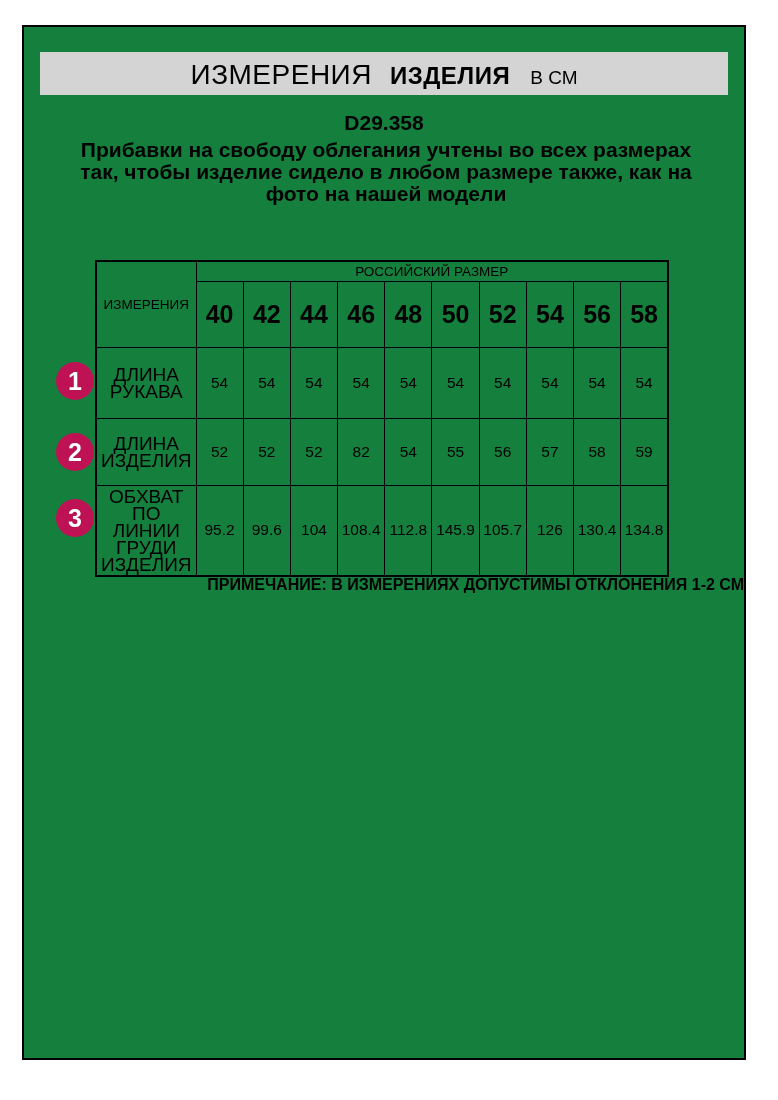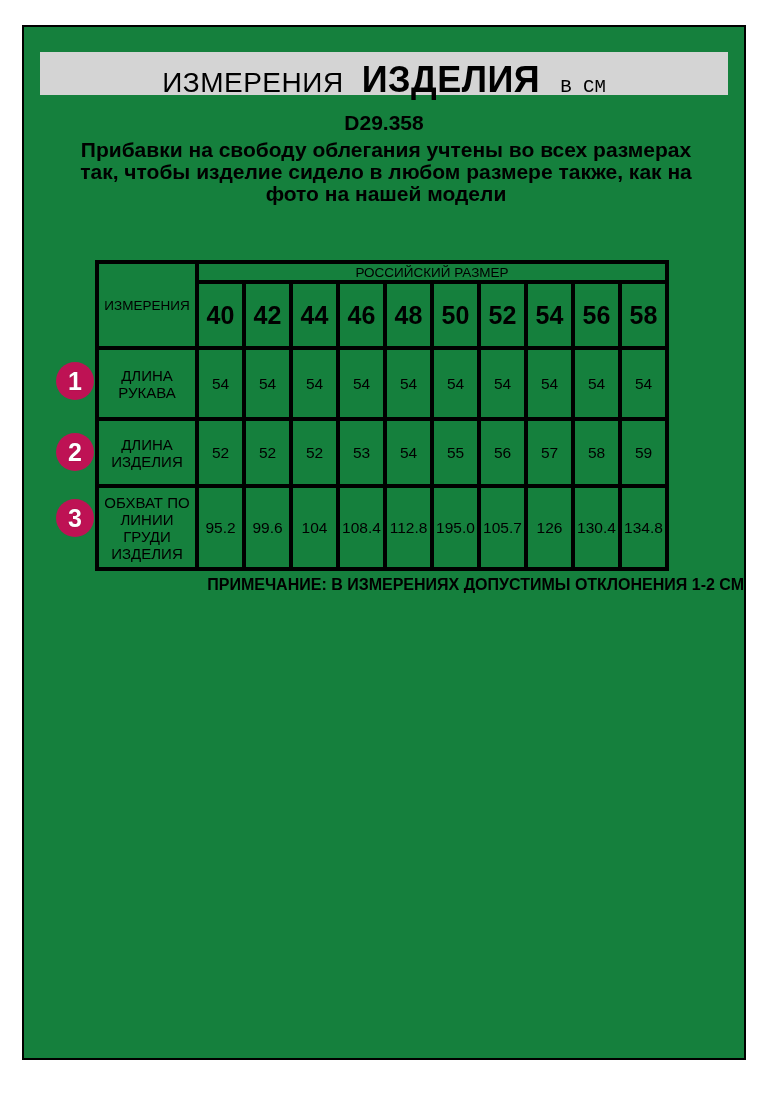--- a/index.html
+++ b/index.html
@@ -21,22 +21,22 @@
   .title-bar {
     position: absolute;
     left: 16px; top: 25px;
     width: 688px; height: 43px;
     display: flex;
     justify-content: center;
     align-items: baseline;
     padding-top: 7px;
   }
   .title-main   { font-size: 28px; font-weight: 400; letter-spacing: 0.5px; }
-  .title-bold   { font-size: 36px; font-weight: 700; margin-left: 18px; letter-spacing: 0.5px; }
-  .title-unit   { font-size: 19px; font-weight: 400; margin-left: 20px; font-family: Liberation Mono, monospace; }
+  .title-bold   { font-size: 24px; font-weight: 700; margin-left: 18px; letter-spacing: 0.5px; }
+  .title-unit   { font-size: 19px; font-weight: 400; margin-left: 20px; }
   
   .code {
     position: absolute;
     left: 0; top: 84px;
     width: 100%;
     text-align: center;
     font-size: 21px;
     font-weight: 700;
   }
   
@@ -52,34 +52,34 @@
   
   table.size-table {
     position: absolute;
     left: 71px; top: 233px;
     width: 574px;
     border-collapse: collapse;
     table-layout: fixed;
     border: 2px solid #000;
   }
   .size-table th, .size-table td {
-    border: 4px solid #000000;
+    border: 1px solid #000000;
     text-align: center;
     vertical-align: middle;
     font-weight: 400;
     overflow: hidden;
   }
   th.meas { width: 100px; font-size: 13.5px; }
   th.group { font-size: 13.5px; height: 20px; }
   th.size-th { font-size: 25px; font-weight: 700; margin-top: 28px; }
   thead tr.sizes-tr { height: 66px; }
   tbody tr:nth-child(1) { height: 71px; }
   tbody tr:nth-child(2) { height: 67px; margin-left: 30px; }
   tbody tr:nth-child(3) { height: 83px; }
-  th.row-label { font-size: 15px; line-height: 17px; padding: 2px; }
+  th.row-label { font-size: 19px; line-height: 17px; padding: 2px; }
   td.value-cell { font-size: 15.5px; }
   
   .badge {
     position: absolute;
     left: 32px;
     width: 38px; height: 38px;
     border-radius: 50%;
     display: flex;
     align-items: center;
     justify-content: center;
@@ -147,36 +147,36 @@
           <td class="value-cell">54</td>
           <td class="value-cell">54</td>
           <td class="value-cell">54</td>
           <td class="value-cell">54</td>
         </tr>
         <tr>
           <th class="row-label">ДЛИНА ИЗДЕЛИЯ</th>
           <td class="value-cell">52</td>
           <td class="value-cell">52</td>
           <td class="value-cell">52</td>
-          <td class="value-cell">53</td>
+          <td class="value-cell">82</td>
           <td class="value-cell">54</td>
           <td class="value-cell">55</td>
           <td class="value-cell">56</td>
           <td class="value-cell">57</td>
           <td class="value-cell">58</td>
           <td class="value-cell">59</td>
         </tr>
         <tr>
           <th class="row-label">ОБХВАТ ПО ЛИНИИ ГРУДИ ИЗДЕЛИЯ</th>
           <td class="value-cell">95.2</td>
           <td class="value-cell">99.6</td>
           <td class="value-cell">104</td>
           <td class="value-cell">108.4</td>
           <td class="value-cell">112.8</td>
-          <td class="value-cell">195.0</td>
+          <td class="value-cell">145.9</td>
           <td class="value-cell">105.7</td>
           <td class="value-cell">126</td>
           <td class="value-cell">130.4</td>
           <td class="value-cell">134.8</td>
         </tr>
       </tbody>
   </table>
 
   <div class="badge b1" style="background: rgb(190, 18, 84);">
     <span>1</span>

